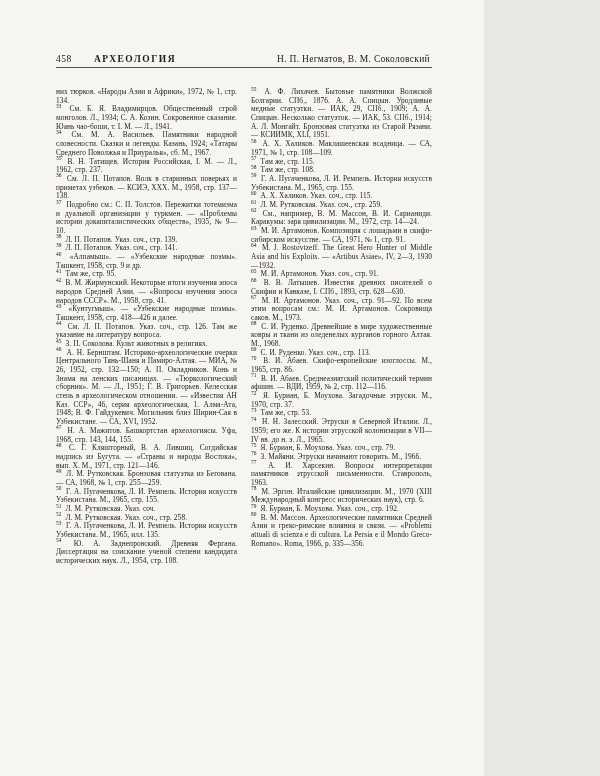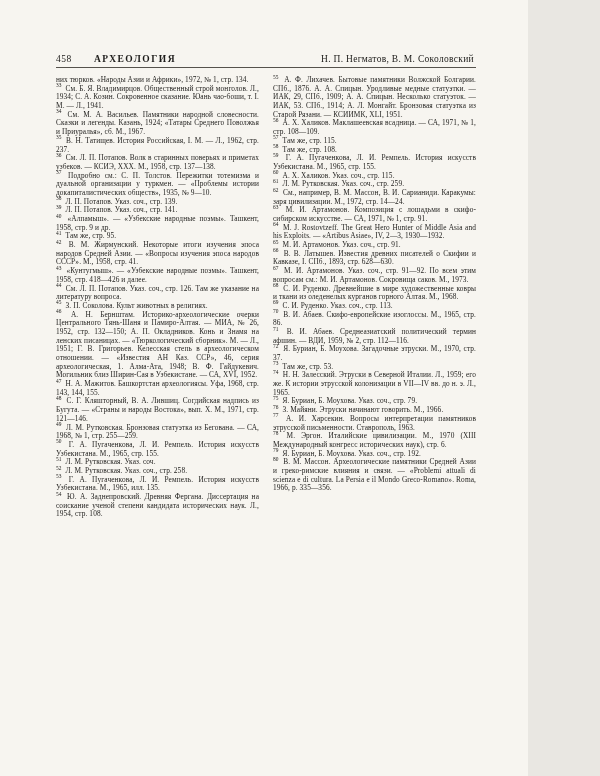--- a/index.html
+++ b/index.html
@@ -3,21 +3,21 @@
 <meta charset="utf-8">
 <style>
   html,body{margin:0;padding:0;}
   body{
     width:600px;height:776px;
     background:#e9e7e2;
     font-family:"Liberation Serif","DejaVu Serif",serif;
     -webkit-font-smoothing:antialiased;
   }
   .page{
-    width:528px;height:776px;
+    width:484px;height:776px;
     background:#f7f5f0;
     box-sizing:border-box;
     padding:30px 52px 20px 56px;
     overflow:hidden;
     color:#1d1c1a;
   }
   .runhead{
     display:flex;align-items:baseline;
     font-size:9.5px;
     padding:0 2px 3px 0;
@@ -29,20 +29,21 @@
   .cols{
     display:flex;
     gap:14px;
   }
   .col{
     width:239px;
     font-size:7.35px;
     line-height:1.185;
     text-align:justify;
     letter-spacing:.1px;
+    margin-top:12px;
   }
   .fn{margin:0;}
   .fn sup{
     font-size:5.4px;
     line-height:0;
     margin-right:2px;
   }
 </style>
 </head>
 <body>

